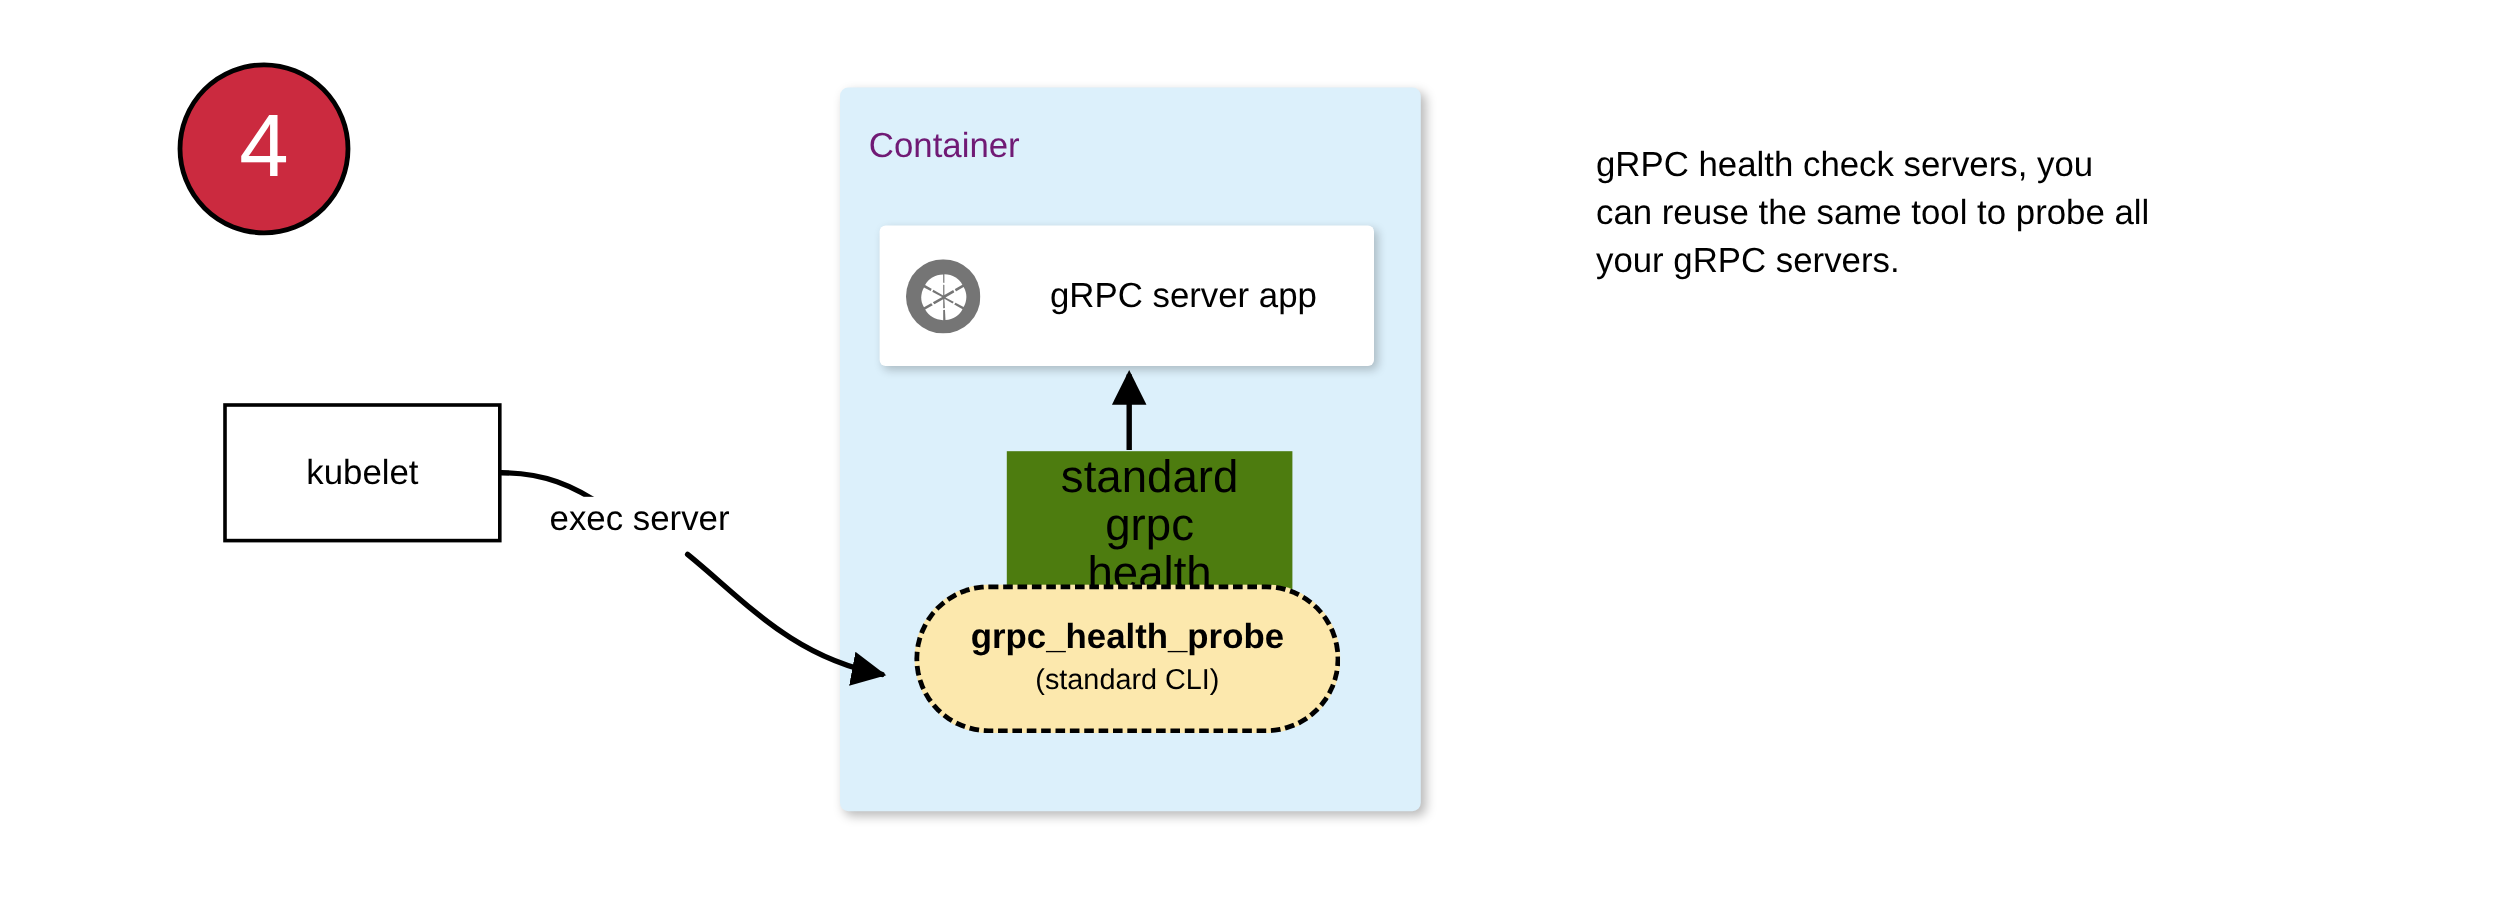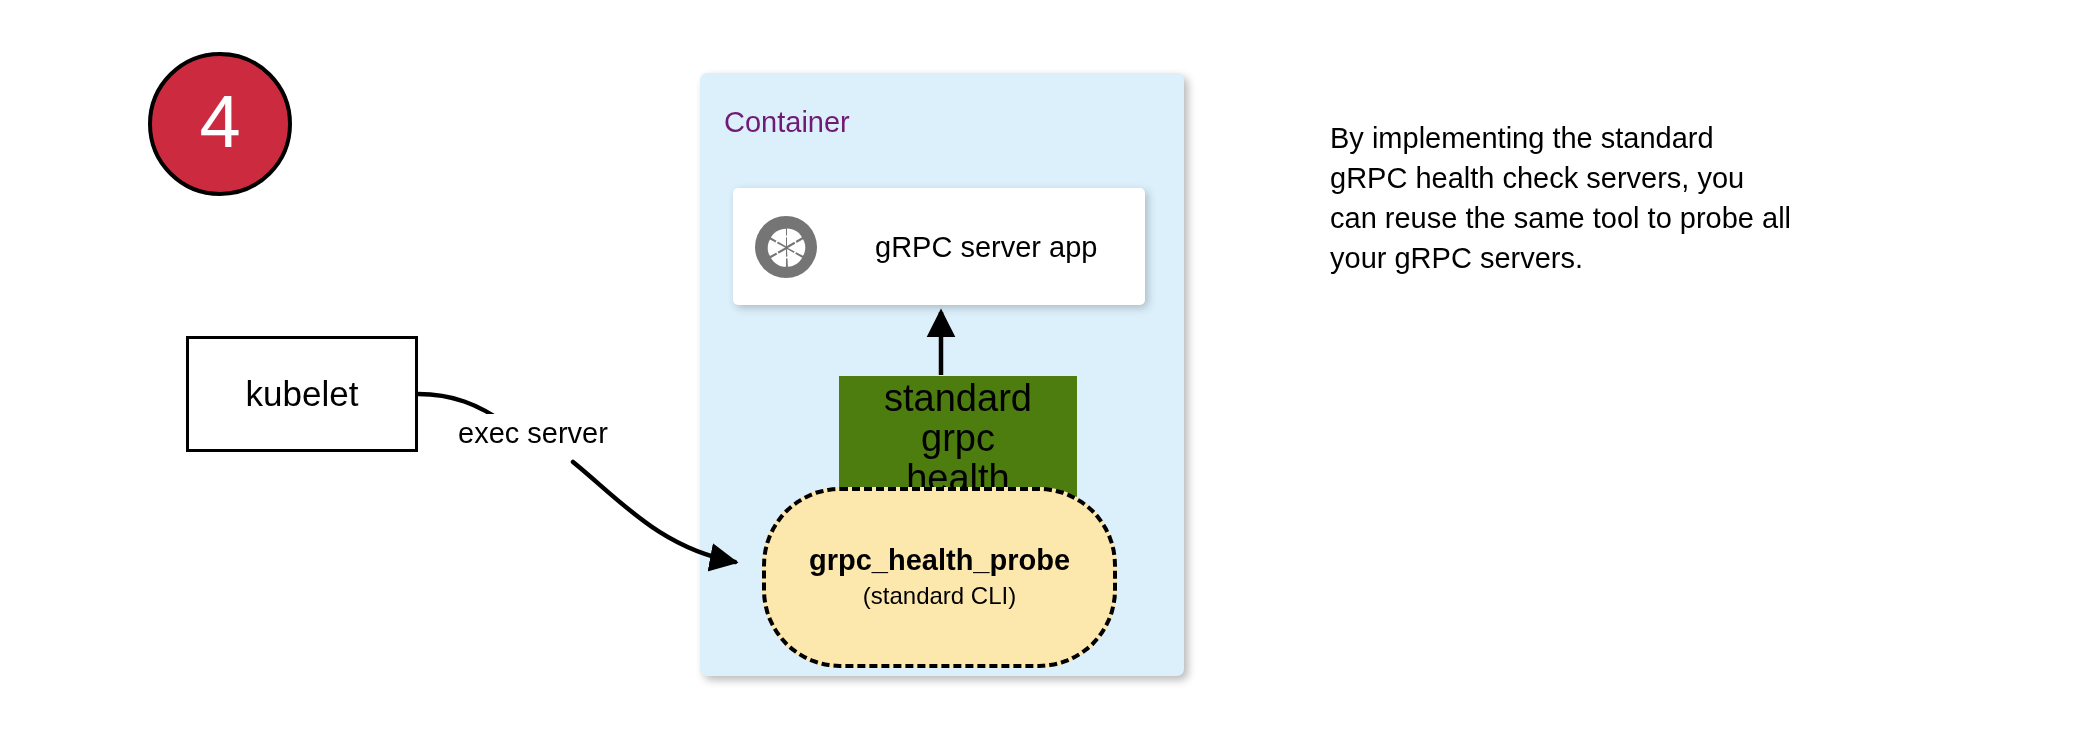--- a/index.html
+++ b/index.html
@@ -105,21 +105,21 @@
     width: 232px;
     height: 116px;
     background: #ffffff;
     border: 3px solid #000000;
     box-sizing: border-box;
     display: flex;
     align-items: center;
     justify-content: center;
   }
   .kubelet-label {
-    font-size: 35px;
+    font-size: 29px;
     line-height: 34px;
     white-space: nowrap;
   }
 
   
   .exec-probe-label {
     position: absolute;
     left: 452px;
     top: 414px;
     font-size: 29px;
@@ -144,21 +144,21 @@
     padding: 2px 4px;
     z-index: 6;
   }
 
   
   .probe-pill {
     position: absolute;
     left: 762px;
     top: 487px;
     width: 355px;
-    height: 181px;
+    height: 124px;
     background: #fce8ad;
     border: 4px dashed #000000;
     border-radius: 78px;
     box-sizing: border-box;
     display: flex;
     flex-direction: column;
     align-items: center;
     justify-content: center;
     z-index: 7;
   }
@@ -256,19 +256,18 @@
     <div>standard grpc</div>
     <div>health protocol</div>
   </div>
 
   <div class="probe-pill">
     <span class="probe-pill-title">grpc_health_probe</span>
     <span class="probe-pill-sub">(standard CLI)</span>
   </div>
 
   <div class="side-note">
-    <div>By implementing the standard</div>
     <div>gRPC health check servers, you</div>
     <div>can reuse the same tool to probe all</div>
     <div>your gRPC servers.</div>
   </div>
 
 </div>
 
 </body></html>

